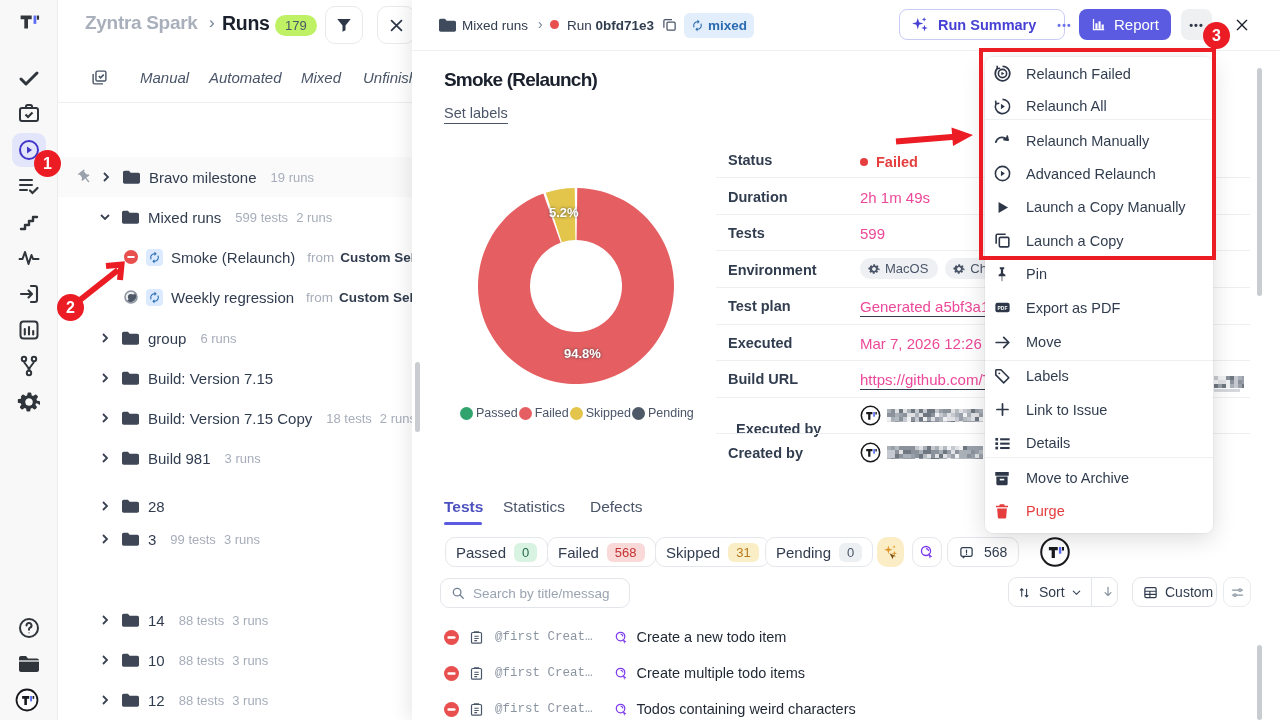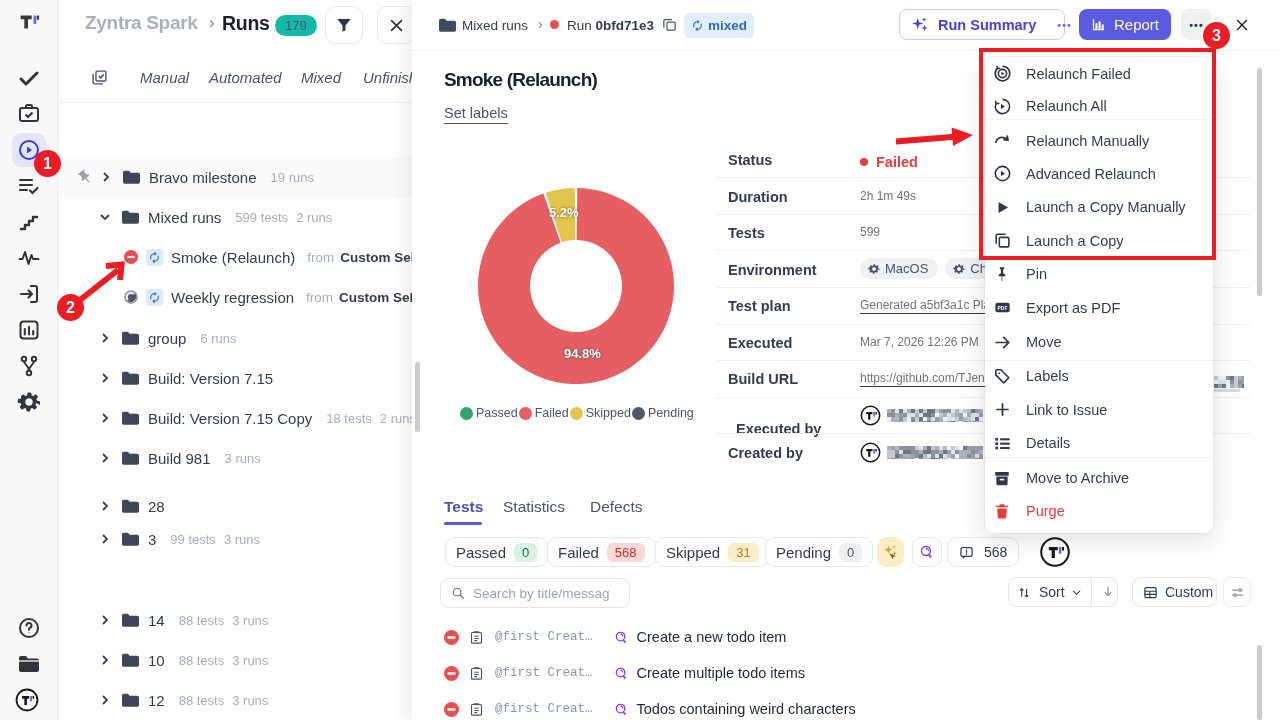--- a/index.html
+++ b/index.html
@@ -6,37 +6,37 @@
 html,body { width:1280px; height:720px; overflow:hidden; font-family:"Liberation Sans", sans-serif; background:#fff; }
 .abs { position:absolute; }
 #stage { position:relative; width:1280px; height:720px; }
 
 #sidebar { position:absolute; left:0; top:0; width:58px; height:720px; background:#f8f8f8; border-right:1px solid #ececec; z-index:5; }
 .sb-ic { position:absolute; left:17px; width:24px; height:24px; }
 
 #leftpanel { position:absolute; left:58px; top:0; width:600px; height:720px; background:#fff; z-index:1; }
 .crumb-gray { color:#a9b0bb; font-weight:bold; font-size:19px; letter-spacing:-0.3px; }
 .crumb-dark { color:#1a202c; font-weight:bold; font-size:19.5px; letter-spacing:-0.3px; }
-.badge179 { display:inline-block; background:#14b8a6; color:#4a5568; font-size:13px; border-radius:11px; padding:3px 10px; font-weight:normal; vertical-align:4px; }
+.badge179 { display:inline-block; background:#bef264; color:#4a5568; font-size:13px; border-radius:11px; padding:3px 10px; font-weight:normal; vertical-align:4px; }
 .hbtn { position:absolute; top:6px; width:38px; height:38px; border:1px solid #e8eaee; border-radius:10px; background:#fff; display:flex; align-items:center; justify-content:center; }
 .tab { color:#4a5568; font-size:15px;font-style:italic; }
 
 .trow { position:absolute; left:0; width:600px; height:40px; display:flex; align-items:center; }
 .tname { color:#313d4f; font-size:15px; }
 .tmeta { color:#a6adba; font-size:13px; margin-left:14px; }
 .tmeta2 { color:#a6adba; font-size:13px; margin-left:8px; }
 .chev { width:10px; height:10px; margin-right:12px; }
 .fold { width:17px; height:14px; margin-right:9px; }
 .syncbg { width:17px; height:17px; border-radius:4px; background:#dbeafe; display:flex; align-items:center; justify-content:center; margin-right:8px; }
 
 #rightpanel { position:absolute; left:412px; top:0; width:868px; height:720px; background:#fff; box-shadow:-6px 0 16px rgba(0,0,0,.08); z-index:10; }
 .rp { position:absolute; }
 .sep { position:absolute; background:#edf0f2; height:1px; }
 .tbl-label { color:#313d4f; font-size:14.5px; font-weight:bold; }
-.tbl-val { color:#737373; font-size:12px; }
+.tbl-val { color:#ec4899; font-size:15px; }
 .chip { display:inline-flex; align-items:center; background:#eef0f3; color:#4a5568; font-size:13px; border-radius:12px; padding:3px 10px 3px 8px; gap:5px; }
 .filterpill { position:absolute; top:537px; height:30px; border:1px solid #e4e7eb; border-radius:10px; background:#fff; display:flex; align-items:center; padding:0 10px; gap:8px; font-size:15px; color:#313d4f; }
 .cbadge { font-size:13px; border-radius:6px; padding:2px 8px; }
 .trowi { position:absolute; left:32px; display:flex; align-items:center; height:24px; }
 
 #menu { position:absolute; left:985px; top:57px; width:228px; height:476px; background:#fff; border-radius:8px; box-shadow:0 6px 24px rgba(0,0,0,.14), 0 0 0 1px rgba(0,0,0,.03); z-index:20; }
 .mi { position:absolute; left:0; width:228px; height:33px; display:flex; align-items:center; }
 .mi svg { position:absolute; left:8px; }
 .mi span { position:absolute; left:41px; font-size:14.5px; color:#313d4f; }
 .mdiv { position:absolute; left:0; width:228px; height:1px; background:#eef0f2; }

